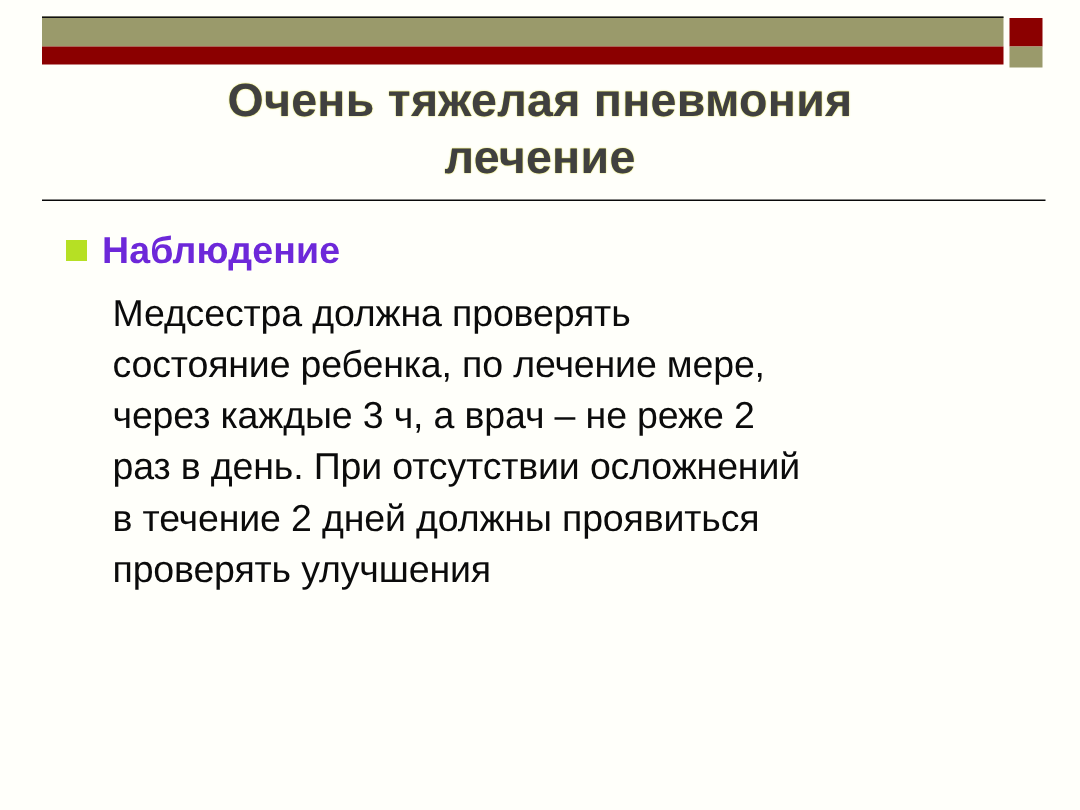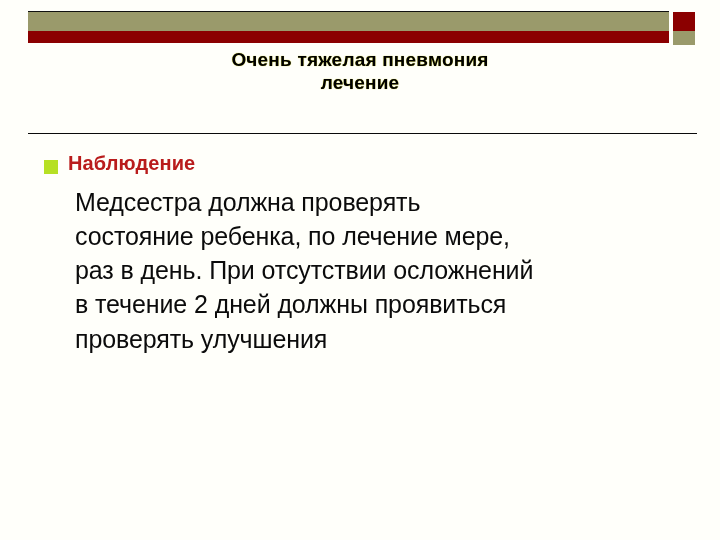--- a/index.html
+++ b/index.html
@@ -61,24 +61,24 @@
     background: #9a9a6b;
   }
 
   
   .title {
     position: absolute;
     left: 60px;
     top: 48px;
     width: 600px;
     text-align: center;
-    font-size: 19px;
+    font-size: 31px;
     font-weight: bold;
     line-height: 1.22;
-    color: #000000;
+    color: #404040;
     text-shadow: 0 0 1px #c9c900;
     letter-spacing: 0.2px;
   }
 
   
   .title-rule {
     position: absolute;
     left: 28px;
     top: 133px;
     width: 669px;
@@ -103,23 +103,23 @@
   }
   .bullet-sq {
     flex: 0 0 auto;
     width: 14px;
     height: 14px;
     background: #b6e024;
     margin-top: 10px;
     margin-right: 10px;
   }
   .bullet-label {
-    font-size: 20px;
+    font-size: 25px;
     font-weight: bold;
-    color: #b91c1c;
+    color: #6d28d9;
     line-height: 1.38;
     letter-spacing: 0.1px;
   }
 
   .para {
     margin: 5px;
     padding-left: 42px;
     font-size: 25px;
     color: #0b0b0b;
     line-height: 1.37;
@@ -154,20 +154,21 @@
     <div class="bullet-line">
       <span class="bullet-sq"></span>
       <span class="bullet-label">Наблюдение</span>
     </div>
 
     <div class="gap-b"></div>
 
     <div class="para">
       <span class="ln">Медсестра должна проверять</span>
       <span class="ln">состояние ребенка, по лечение мере,</span>
+      <span class="ln">через каждые 3 ч, а врач – не реже 2</span>
       <span class="ln">раз в день. При отсутствии осложнений</span>
       <span class="ln">в течение 2 дней должны проявиться</span>
       <span class="ln">проверять улучшения</span>
     </div>
 
     <div class="gap-a"></div>
 
 
   </div>
 

